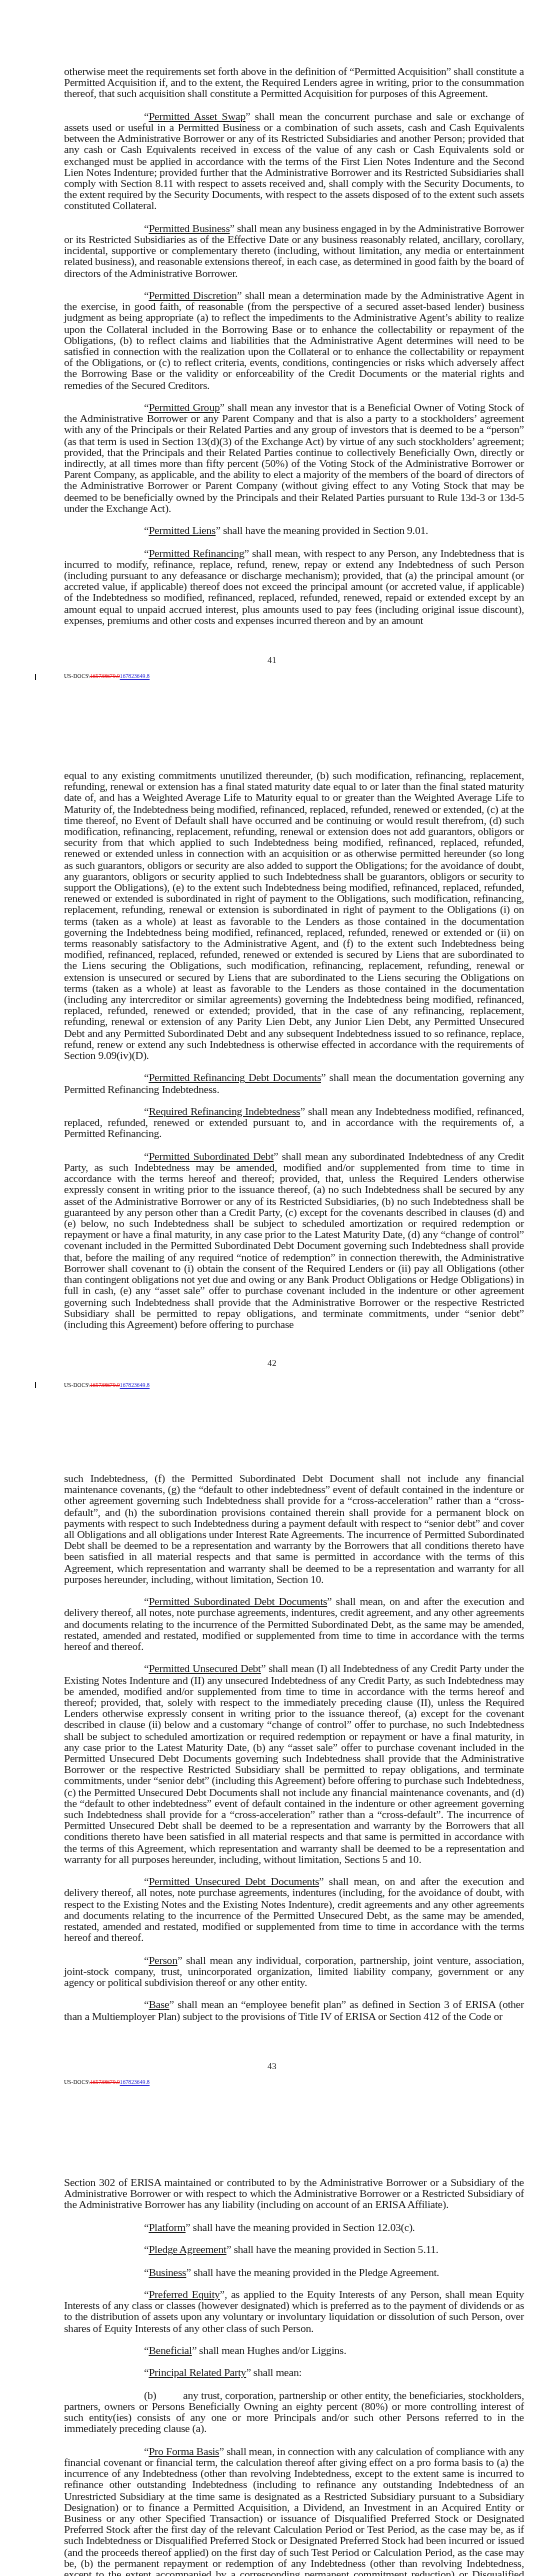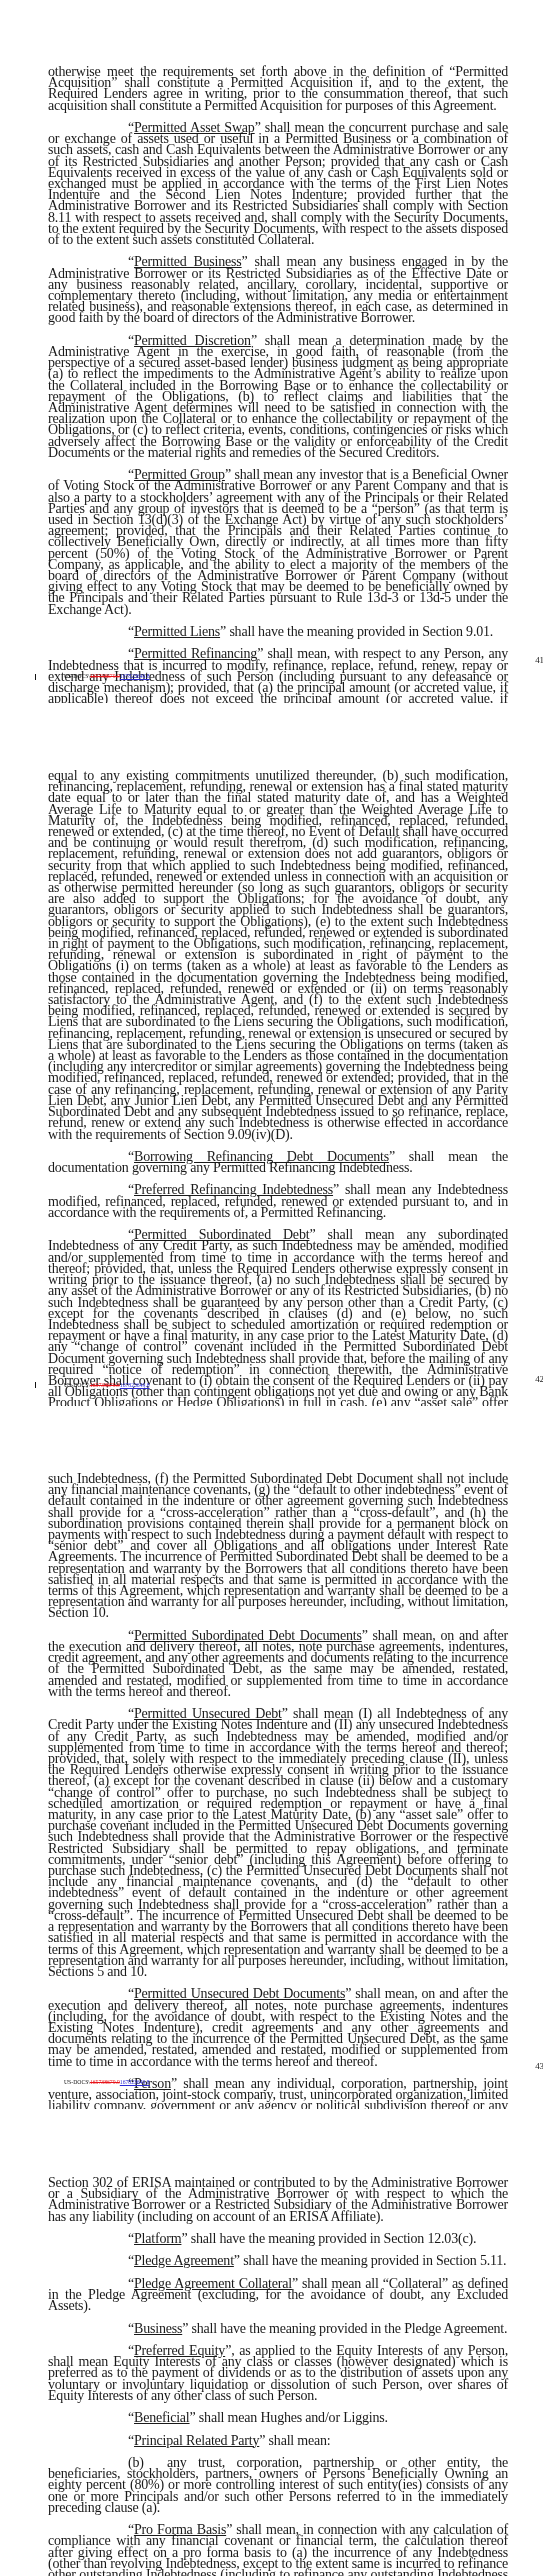--- a/index.html
+++ b/index.html
@@ -1,24 +1,24 @@
 <!DOCTYPE html>
 <html style="font-size:8.2px"><head>
 <meta charset="utf-8">
 <style>
   html, body { margin: 0; padding: 0; background: #ffffff; }
   body { width: 544px; font-family: "Liberation Serif", "DejaVu Serif", serif; color: #1a1a1a; }
   .page { position: relative; width: 544px; height: 703px; overflow: hidden; background: #fff; }
-  .body-text { position: absolute; left: 48px; top: 66px; width: 460px; font-size: 14px; line-height: 11.2px; letter-spacing: -0.2px; }
+  .body-text { position: absolute; left: 64px; top: 66px; width: 460px; font-size: 11px; line-height: 11.2px; letter-spacing: -0.2px; }
   .body-text p { margin: 0 0 11.2px 0; text-align: justify; }
   .body-text p.def { text-indent: 80px; }
   .body-text p.sub { text-indent: 80px; }
   .body-text p.sub .tab { display: inline-block; width: 39px; text-indent: 0; }
   .u { text-decoration: underline; text-underline-offset: 1px; margin-top: 24px; }
-  .page-num { position: absolute; left: 0; width: 544px; text-align: right; font-size: 8.9px; }
+  .page-num { position: absolute; left: 0; width: 544px; text-align: center; font-size: 8.9px; }
   .footer { position: absolute; left: 64px; font-family: "Liberation Serif", serif; font-size: 5.7px; color: #111; white-space: nowrap; }
   .footer .old { color: #e8141a; text-decoration: line-through; }
   .footer .new { color: #2a2ad6; text-decoration: underline; }
   .change-bar { position: absolute; left: 35px; width: 1px; height: 6.2px; background: #111; }
 </style>
 </head>
 <body>
 
 <div class="page">
   <div class="body-text" style="top:66px">
@@ -31,25 +31,25 @@
     <p class="def">“<span class="u">Permitted Refinancing</span><span>” shall mean, with respect to any Person, any Indebtedness that is incurred to modify, refinance, replace, refund, renew, repay or extend any Indebtedness of such Person (including pursuant to any defeasance or discharge mechanism); provided, that (a) the principal amount (or accreted value, if applicable) thereof does not exceed the principal amount (or accreted value, if applicable) of the Indebtedness so modified, refinanced, replaced, refunded, renewed, repaid or extended except by an amount equal to unpaid accrued interest, plus amounts used to pay fees (including original issue discount), expenses, premiums and other costs and expenses incurred thereon and by an amount</span></p>
   </div>
   <div class="page-num" style="top:655px">41</div>
   <div class="change-bar" style="top:674px"></div>
   <div class="footer" style="top:673px"><span>US-DOCS\</span><span class="old">165738679.9</span><span class="new">167823649.8</span></div>
 </div>
 
 <div class="page">
   <div class="body-text" style="top:67px">
     <p><span>equal to any existing commitments unutilized thereunder, (b) such modification, refinancing, replacement, refunding, renewal or extension has a final stated maturity date equal to or later than the final stated maturity date of, and has a Weighted Average Life to Maturity equal to or greater than the Weighted Average Life to Maturity of, the Indebtedness being modified, refinanced, replaced, refunded, renewed or extended, (c) at the time thereof, no Event of Default shall have occurred and be continuing or would result therefrom, (d) such modification, refinancing, replacement, refunding, renewal or extension does not add guarantors, obligors or security from that which applied to such Indebtedness being modified, refinanced, replaced, refunded, renewed or extended unless in connection with an acquisition or as otherwise permitted hereunder (so long as such guarantors, obligors or security are also added to support the Obligations; for the avoidance of doubt, any guarantors, obligors or security applied to such Indebtedness shall be guarantors, obligors or security to support the Obligations), (e) to the extent such Indebtedness being modified, refinanced, replaced, refunded, renewed or extended is subordinated in right of payment to the Obligations, such modification, refinancing, replacement, refunding, renewal or extension is subordinated in right of payment to the Obligations (i) on terms (taken as a whole) at least as favorable to the Lenders as those contained in the documentation governing the Indebtedness being modified, refinanced, replaced, refunded, renewed or extended or (ii) on terms reasonably satisfactory to the Administrative Agent, and (f) to the extent such Indebtedness being modified, refinanced, replaced, refunded, renewed or extended is secured by Liens that are subordinated to the Liens securing the Obligations, such modification, refinancing, replacement, refunding, renewal or extension is unsecured or secured by Liens that are subordinated to the Liens securing the Obligations on terms (taken as a whole) at least as favorable to the Lenders as those contained in the documentation (including any intercreditor or similar agreements) governing the Indebtedness being modified, refinanced, replaced, refunded, renewed or extended; provided, that in the case of any refinancing, replacement, refunding, renewal or extension of any Parity Lien Debt, any Junior Lien Debt, any Permitted Unsecured Debt and any Permitted Subordinated Debt and any subsequent Indebtedness issued to so refinance, replace, refund, renew or extend any such Indebtedness is otherwise effected in accordance with the requirements of Section 9.09(iv)(D).</span></p>
-    <p class="def">“<span class="u">Borrowing Refinancing Debt Documents</span><span>” shall mean the documentation governing any Permitted Refinancing Indebtedness.</span></p>
-    <p class="def">“<span class="u">Preferred Refinancing Indebtedness</span><span>” shall mean any Indebtedness modified, refinanced, replaced, refunded, renewed or extended pursuant to, and in accordance with the requirements of, a Permitted Refinancing.</span></p>
+    <p class="def">“<span class="u">Permitted Refinancing Debt Documents</span><span>” shall mean the documentation governing any Permitted Refinancing Indebtedness.</span></p>
+    <p class="def">“<span class="u">Required Refinancing Indebtedness</span><span>” shall mean any Indebtedness modified, refinanced, replaced, refunded, renewed or extended pursuant to, and in accordance with the requirements of, a Permitted Refinancing.</span></p>
     <p class="def">“<span class="u">Permitted Subordinated Debt</span><span>” shall mean any subordinated Indebtedness of any Credit Party, as such Indebtedness may be amended, modified and/or supplemented from time to time in accordance with the terms hereof and thereof; provided, that, unless the Required Lenders otherwise expressly consent in writing prior to the issuance thereof, (a) no such Indebtedness shall be secured by any asset of the Administrative Borrower or any of its Restricted Subsidiaries, (b) no such Indebtedness shall be guaranteed by any person other than a Credit Party, (c) except for the covenants described in clauses (d) and (e) below, no such Indebtedness shall be subject to scheduled amortization or required redemption or repayment or have a final maturity, in any case prior to the Latest Maturity Date, (d) any “change of control” covenant included in the Permitted Subordinated Debt Document governing such Indebtedness shall provide that, before the mailing of any required “notice of redemption” in connection therewith, the Administrative Borrower shall covenant to (i) obtain the consent of the Required Lenders or (ii) pay all Obligations (other than contingent obligations not yet due and owing or any Bank Product Obligations or Hedge Obligations) in full in cash, (e) any “asset sale” offer to purchase covenant included in the indenture or other agreement governing such Indebtedness shall provide that the Administrative Borrower or the respective Restricted Subsidiary shall be permitted to repay obligations, and terminate commitments, under “senior debt” (including this Agreement) before offering to purchase</span></p>
   </div>
-  <div class="page-num" style="top:671px">42</div>
+  <div class="page-num" style="top:655px">42</div>
   <div class="change-bar" style="top:679px"></div>
   <div class="footer" style="top:679px"><span>US-DOCS\</span><span class="old">165738679.9</span><span class="new">167823649.8</span></div>
 </div>
 
 <div class="page">
   <div class="body-text" style="top:67px">
     <p><span>such Indebtedness, (f) the Permitted Subordinated Debt Document shall not include any financial maintenance covenants, (g) the “default to other indebtedness” event of default contained in the indenture or other agreement governing such Indebtedness shall provide for a “cross-acceleration” rather than a “cross-default”, and (h) the subordination provisions contained therein shall provide for a permanent block on payments with respect to such Indebtedness during a payment default with respect to “senior debt” and cover all Obligations and all obligations under Interest Rate Agreements.  The incurrence of Permitted Subordinated Debt shall be deemed to be a representation and warranty by the Borrowers that all conditions thereto have been satisfied in all material respects and that same is permitted in accordance with the terms of this Agreement, which representation and warranty shall be deemed to be a representation and warranty for all purposes hereunder, including, without limitation, Section 10.</span></p>
     <p class="def">“<span class="u">Permitted Subordinated Debt Documents</span><span>” shall mean, on and after the execution and delivery thereof, all notes, note purchase agreements, indentures, credit agreement, and any other agreements and documents relating to the incurrence of the Permitted Subordinated Debt, as the same may be amended, restated, amended and restated, modified or supplemented from time to time in accordance with the terms hereof and thereof.</span></p>
     <p class="def">“<span class="u">Permitted Unsecured Debt</span><span>” shall mean (I) all Indebtedness of any Credit Party under the Existing Notes Indenture and (II) any unsecured Indebtedness of any Credit Party, as such Indebtedness may be amended, modified and/or supplemented from time to time in accordance with the terms hereof and thereof; provided, that, solely with respect to the immediately preceding clause (II), unless the Required Lenders otherwise expressly consent in writing prior to the issuance thereof, (a) except for the covenant described in clause (ii) below and a customary “change of control” offer to purchase, no such Indebtedness shall be subject to scheduled amortization or required redemption or repayment or have a final maturity, in any case prior to the Latest Maturity Date, (b) any “asset sale” offer to purchase covenant included in the Permitted Unsecured Debt Documents governing such Indebtedness shall provide that the Administrative Borrower or the respective Restricted Subsidiary shall be permitted to repay obligations, and terminate commitments, under “senior debt” (including this Agreement) before offering to purchase such Indebtedness, (c) the Permitted Unsecured Debt Documents shall not include any financial maintenance covenants, and (d) the “default to other indebtedness” event of default contained in the indenture or other agreement governing such Indebtedness shall provide for a “cross-acceleration” rather than a “cross-default”.  The incurrence of Permitted Unsecured Debt shall be deemed to be a representation and warranty by the Borrowers that all conditions thereto have been satisfied in all material respects and that same is permitted in accordance with the terms of this Agreement, which representation and warranty shall be deemed to be a representation and warranty for all purposes hereunder, including, without limitation, Sections 5 and 10.</span></p>
     <p class="def">“<span class="u">Permitted Unsecured Debt Documents</span><span>” shall mean, on and after the execution and delivery thereof, all notes, note purchase agreements, indentures (including, for the avoidance of doubt, with respect to the Existing Notes and the Existing Notes Indenture), credit agreements and any other agreements and documents relating to the incurrence of the Permitted Unsecured Debt, as the same may be amended, restated, amended and restated, modified or supplemented from time to time in accordance with the terms hereof and thereof.</span></p>
@@ -58,21 +58,20 @@
   </div>
   <div class="page-num" style="top:655px">43</div>
   <div class="footer" style="top:673px"><span>US-DOCS\</span><span class="old">165738679.9</span><span class="new">167823649.8</span></div>
 </div>
 
 <div class="page">
   <div class="body-text" style="top:68px">
     <p><span>Section 302 of ERISA maintained or contributed to by the Administrative Borrower or a Subsidiary of the Administrative Borrower or with respect to which the Administrative Borrower or a Restricted Subsidiary of the Administrative Borrower has any liability (including on account of an ERISA Affiliate).</span></p>
     <p class="def">“<span class="u">Platform</span><span>” shall have the meaning provided in Section 12.03(c).</span></p>
     <p class="def">“<span class="u">Pledge Agreement</span><span>” shall have the meaning provided in Section 5.11.</span></p>
-    <p class="def">“<span class="u">Pledge Agreement Collateral</span><span>” shall mean all “Collateral” as defined in the Pledge Agreement (excluding, for the avoidance of doubt, any Excluded Assets).</span></p>
     <p class="def">“<span class="u">Business</span><span>” shall have the meaning provided in the Pledge Agreement.</span></p>
     <p class="def">“<span class="u">Preferred Equity</span><span>”, as applied to the Equity Interests of any Person, shall mean Equity Interests of any class or classes (however designated) which is preferred as to the payment of dividends or as to the distribution of assets upon any voluntary or involuntary liquidation or dissolution of such Person, over shares of Equity Interests of any other class of such Person.</span></p>
     <p class="def">“<span class="u">Beneficial</span><span>” shall mean Hughes and/or Liggins.</span></p>
     <p class="def">“<span class="u">Principal Related Party</span><span>” shall mean:</span></p>
     <p class="sub"><span class="tab">(b)</span><span>any trust, corporation, partnership or other entity, the beneficiaries, stockholders, partners, owners or Persons Beneficially Owning an eighty percent (80%) or more controlling interest of such entity(ies) consists of any one or more Principals and/or such other Persons referred to in the immediately preceding clause (a).</span></p>
     <p class="def">“<span class="u">Pro Forma Basis</span><span>” shall mean, in connection with any calculation of compliance with any financial covenant or financial term, the calculation thereof after giving effect on a pro forma basis to (a) the incurrence of any Indebtedness (other than revolving Indebtedness, except to the extent same is incurred to refinance other outstanding Indebtedness (including to refinance any outstanding Indebtedness of an Unrestricted Subsidiary at the time same is designated as a Restricted Subsidiary pursuant to a Subsidiary Designation) or to finance a Permitted Acquisition, a Dividend, an Investment in an Acquired Entity or Business or any other Specified Transaction) or issuance of Disqualified Preferred Stock or Designated Preferred Stock after the first day of the relevant Calculation Period or Test Period, as the case may be, as if such Indebtedness or Disqualified Preferred Stock or Designated Preferred Stock had been incurred or issued (and the proceeds thereof applied) on the first day of such Test Period or Calculation Period, as the case may be, (b) the permanent repayment or redemption of any Indebtedness (other than revolving Indebtedness, except to the extent accompanied by a corresponding permanent commitment reduction) or Disqualified Preferred Stock or Designated Preferred Stock after the first day of the relevant Test Period or Calculation Period, as the case may be, as if such Indebtedness or Disqualified Preferred Stock or Designated Preferred Stock, as the case may be, had been retired or repaid on the first day of such Test Period or Calculation Period, as the case may be, (c) the Subsidiary Designation, if any, then being designated as well as any other Subsidiary Designation after the first day of the relevant Calculation Period and on or prior to the date of the respective Subsidiary Designation then being designated and (d) any Permitted Acquisition, Specified Transaction, or any Asset Sale (or, at the option of the Administrative Borrower, any other disposition to a Person other than the</span></p>
   </div>
 
 </div>
 

